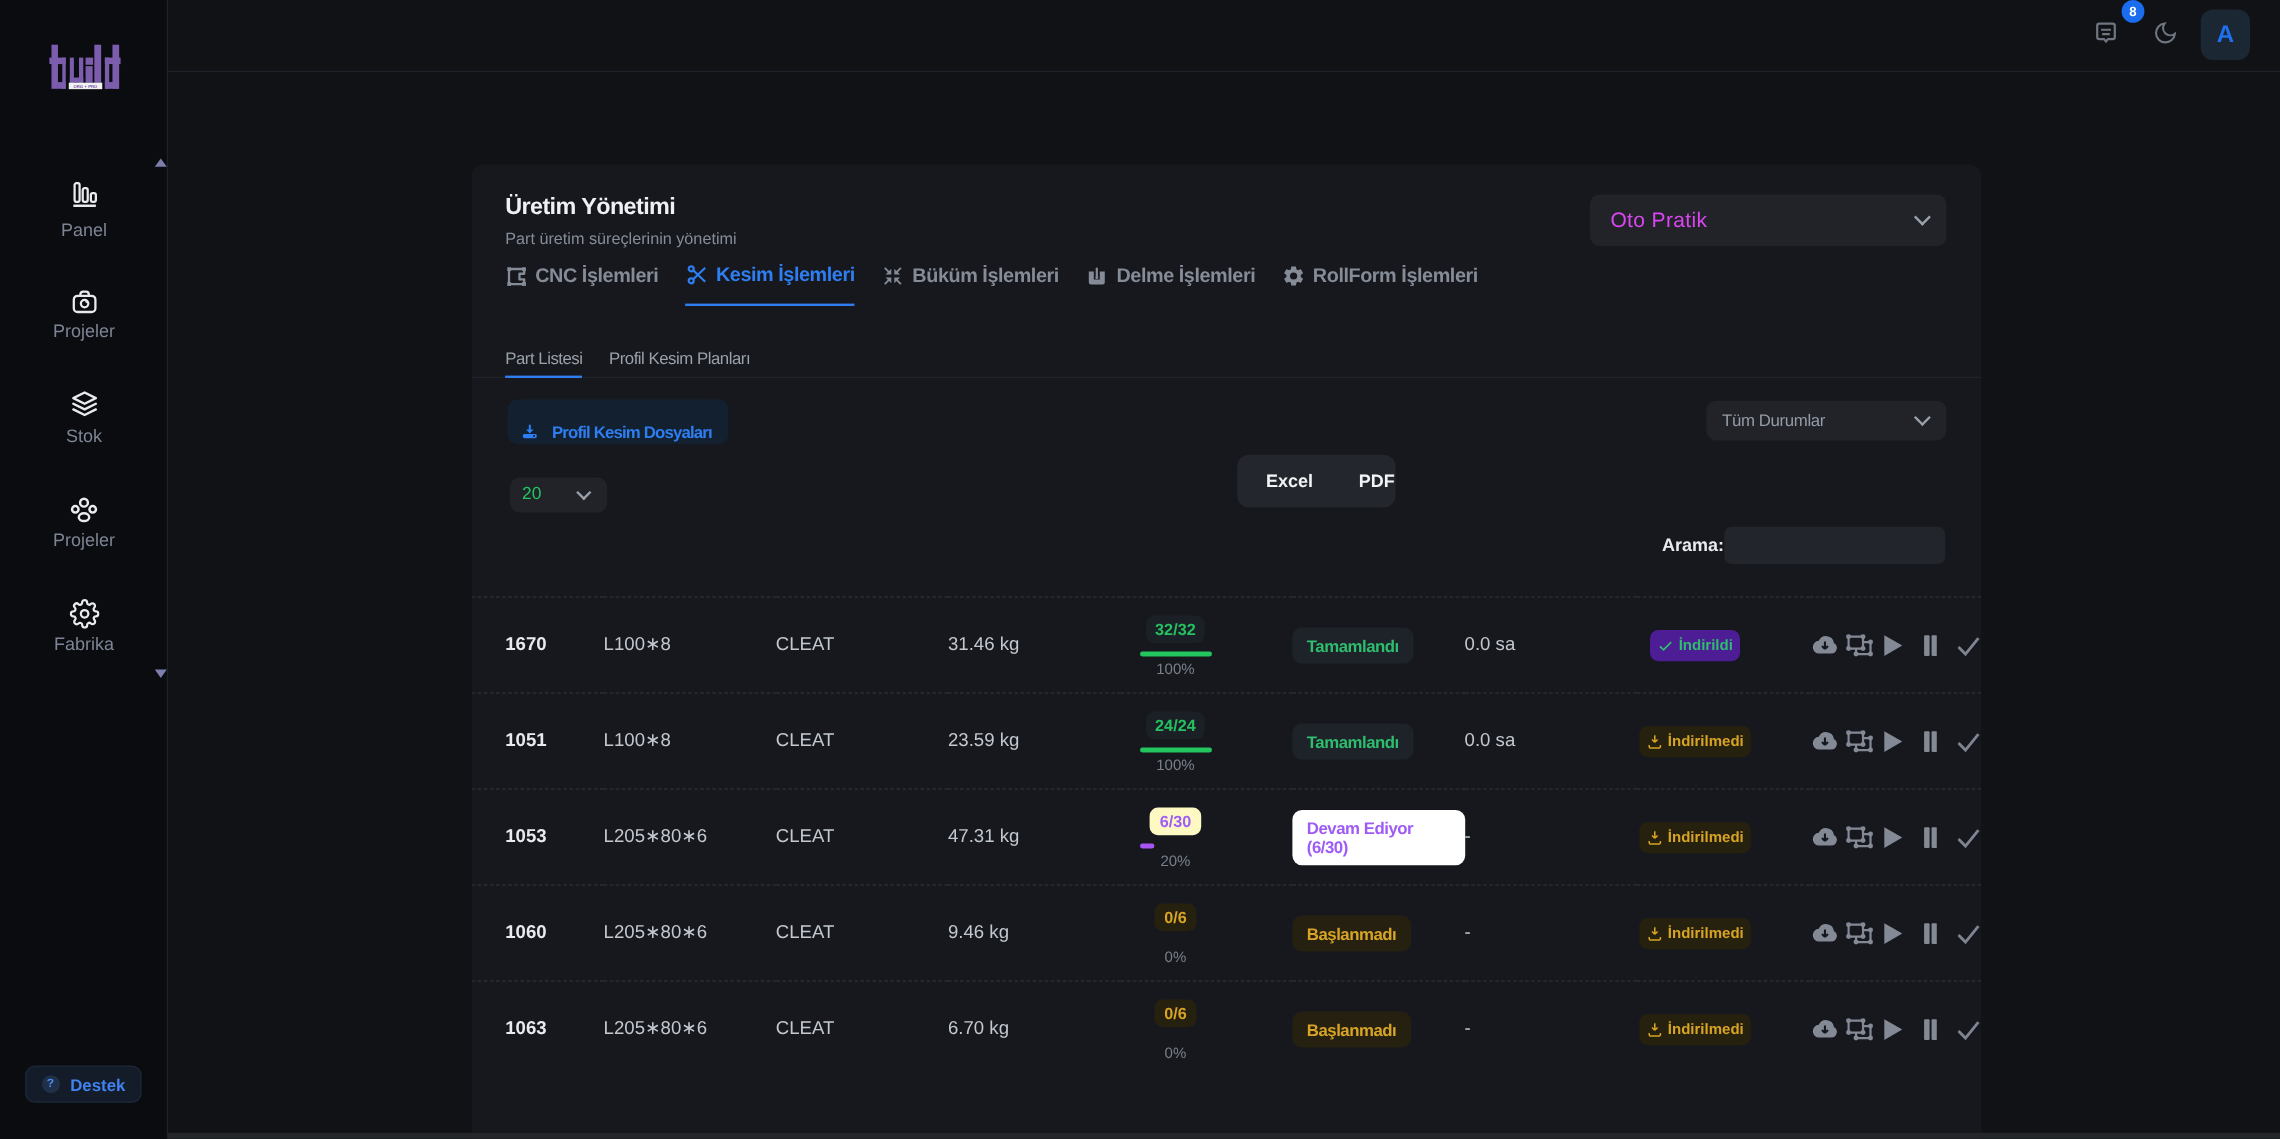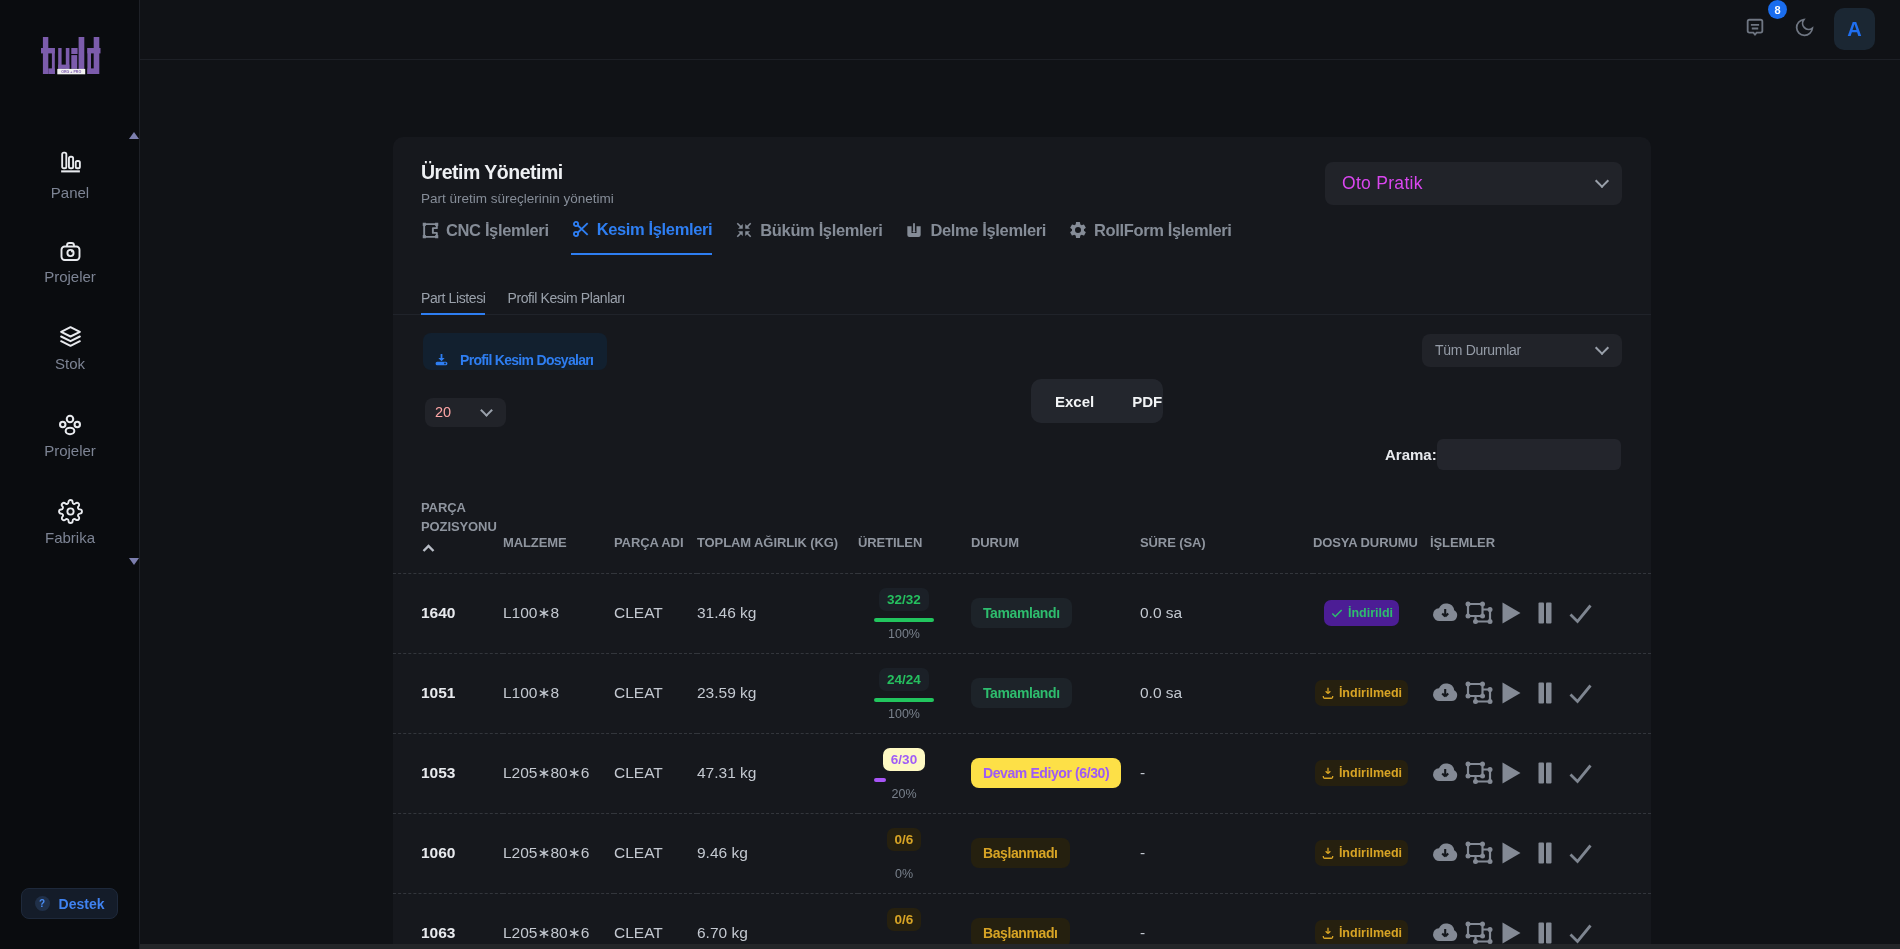--- a/index.html
+++ b/index.html
@@ -32,21 +32,21 @@
 
 .tabs { position:absolute; left:28px; top:82px; display:flex; gap:22px; }
 .tab { display:flex; align-items:center; gap:6px; color:#858c97; font-size:16.5px; font-weight:bold; letter-spacing:-0.36px; padding-bottom:14px; }
 .tab.active { color:#2e7ef2; border-bottom:2px solid #2e7ef2; }
 .subtabs { position:absolute; left:0; top:153px; width:1258px; padding:0 28px; display:flex; gap:22px; border-bottom:1px solid #20232a; }
 .subtab { color:#9aa1ab; font-size:14px; letter-spacing:-0.4px; padding-bottom:7px; border-bottom:2px solid transparent; margin-bottom:-1px; }
 .subtab.active { border-bottom:2px solid #2e7ef2; color:#9aa1ab; }
 
 .btn-pkd { position:absolute; left:30px; top:196px; height:37px; background:#12202f; border-radius:8px; display:flex; align-items:center; gap:11px; padding:16px 14px 0 11px; color:#2e7ef2; font-size:14px; letter-spacing:-0.7px; font-weight:bold; }
 .sel-durum { left:1029px; top:197px; width:200px; height:33px; line-height:33px; padding-left:13px; font-size:14px; letter-spacing:-0.3px; color:#959ca7; }
-.sel-20 { left:32px; top:261px; width:81px; height:29px; line-height:29px; padding-left:10px; font-size:14.5px; color:#fca5a5; }
+.sel-20 { left:32px; top:261px; width:81px; height:29px; line-height:29px; padding-left:10px; font-size:14.5px; color:#22c55e; }
 .sel-20 .chev { width:9px; height:9px; margin-top:-7px; }
 .grp { position:absolute; left:638px; top:242px; width:132px; height:44px; background:#23262d; border-radius:10px; display:flex; align-items:center; padding-left:24px; gap:38px; }
 .grp span { color:#f2f4f6; font-size:15px; font-weight:bold; }
 .arama-lab { position:absolute; left:992px; top:309px; color:#e8eaee; font-size:15px; font-weight:bold; }
 .arama-in { position:absolute; left:1044px; top:302px; width:184px; height:31px; background:#23252c; border:none; border-radius:6px; outline:none; }
 
 .tbl { position:absolute; left:0; top:360px; width:1258px; }
 table { width:100%; border-collapse:collapse; table-layout:fixed; }
 th { color:#8f959f; font-size:13px; font-weight:bold; text-align:left; vertical-align:bottom; padding:0 0 20px 0; height:76px; letter-spacing:-0.1px; line-height:1.45; }
 td { padding:0; height:80px; vertical-align:middle; border-top:1px dashed #33363c; color:#c3c8d0; font-size:15.5px; }
@@ -58,21 +58,21 @@
 .ppill { display:inline-block; padding:4px 8px; border-radius:7px; background:#1b2027; font-size:13.5px; font-weight:bold; }
 .pgreen { color:#25c05f;text-align:right; }
 .ppurple { color:#a05cf7; background:#fef9c3; }
 .pyellow { color:#d8a425; background:#26200f; }
 .bar { width:60px; height:4px; border-radius:2px; margin:7px 0 2px 0; position:relative; }
 .bar i { position:absolute; left:0; top:0; height:4px; border-radius:2px; display:block; }
 .pct { color:#79818c; font-size:12.5px; }
 .status { display:inline-block; padding:7px 12px; border-radius:8px; background:#1d2329; font-size:14px; letter-spacing:-0.4px; font-weight:bold; }
 .st-green { color:#2ebd6e; }
 .st-yellow { color:#d8a425; background:#25200f; }
-.st-purple { color:#9e5bf5; background:#fde047; }
+.st-purple { color:#9e5bf5; background:#ffffff; }
 .fwrap { width:97px; text-align:center; }
 .fpill { display:inline-flex; align-items:center; gap:4px; padding:6px 6px; border-radius:7px; font-size:12.5px; font-weight:bold; white-space:nowrap; }
 .f-green { color:#2ebd6e; background:#4c1d95; }
 .f-yellow { color:#d8a425; background:#26200f; }
 .acts { display:flex; align-items:center; gap:6px; margin-left:1px; }
 .acts svg:nth-child(3){margin-left:2px;} .acts svg:nth-child(4){margin-left:11px;} .acts svg:nth-child(5){margin-left:10px;}
 .bstrip { position:fixed; left:140px; bottom:0; right:0; height:5px; background:#242629; z-index:20; }
 </style>
 </head>
 <body>
@@ -205,35 +205,22 @@
   <div class="sel sel-20">20<span class="chev"></span></div>
   <div class="grp">
       <span>Excel</span>
       <span>PDF</span>
     </div>
   <div class="arama-lab">Arama:</div>
   <input class="arama-in" style="">
   <div class="tbl">
   <table>
     <tbody>
-          <tr>
-      <th class="c1">PARÇA<br>POZISYONU<svg class="caret-sort" width="15" height="10" viewBox="0 0 15 10" fill="none" stroke="#b9bec7" stroke-width="2.4">
-                <path d="M2.5 8L7.5 3l5 5"></path>
-              </svg></th>
-      <th class="c2">MALZEME</th>
-      <th class="c3">PARÇA ADI</th>
-      <th class="c4">TOPLAM AĞIRLIK (KG)</th>
-      <th class="c5">ÜRETILEN</th>
-      <th class="c6">DURUM</th>
-      <th class="c7">SÜRE (SA)</th>
-      <th class="c8">DOSYA DURUMU</th>
-      <th class="c9">İŞLEMLER</th>
-    </tr>
     <tr>
-      <td class="num c1">1640</td>
+      <td class="num c1">1670</td>
       <td>L100∗8</td>
       <td>CLEAT</td>
       <td>31.46 kg</td>
       <td>
               <div class="prog"><span class="ppill pgreen">32/32</span><div class="bar">
                   <i style="width:60px;background:#22c55e;"></i>
                 </div><span class="pct">100%</span></div>
             </td>
       <td><span class="status st-green">Tamamlandı</span></td>
       <td>0.0 sa</td>

